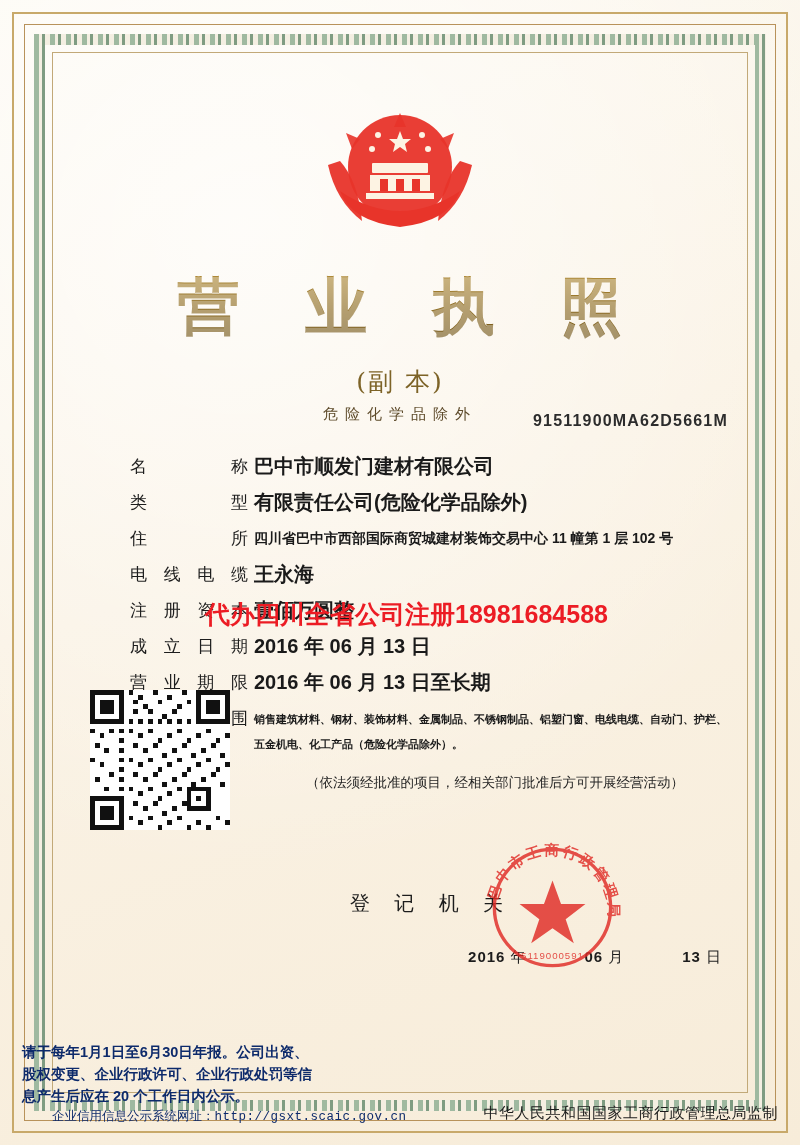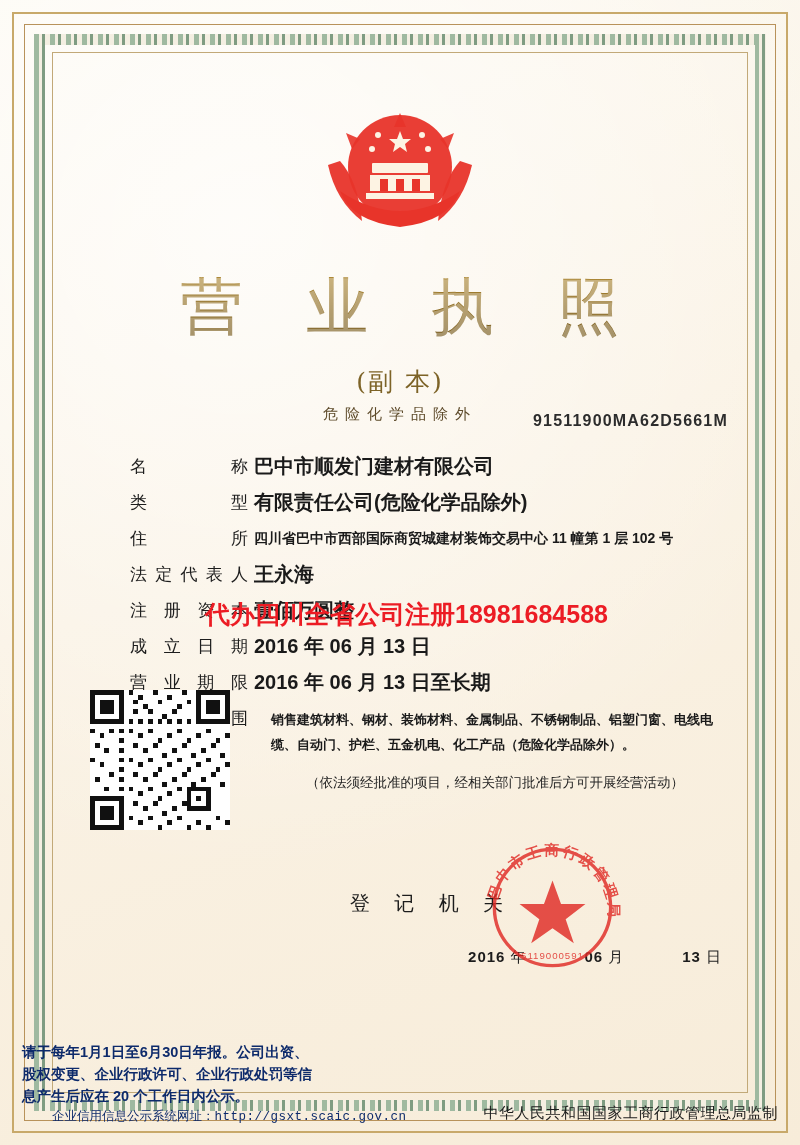--- a/index.html
+++ b/index.html
@@ -76,21 +76,21 @@
     height: 150px;
   }
 
   
   .title-main {
     position: absolute;
     top: 205px;
     left: 0; right: 0;
     text-align: center;
     font-family: "DejaVu Serif", "Liberation Serif", serif;
-    font-weight: normal;
+    font-weight: bold;
     font-size: 62px;
     letter-spacing: 22px;
     text-indent: 22px;
     color: #8a6a24;
     background: linear-gradient(180deg, #b99440 0%, #8b6a22 55%, #6d5219 100%);
     -webkit-background-clip: text;
     background-clip: text;
     -webkit-text-fill-color: transparent;
     text-shadow: 0 1px 0 rgba(255,255,255,0.35);
   }
@@ -153,21 +153,21 @@
   .value {
     flex: 1;
     font-family: "Liberation Sans", sans-serif;
     font-size: 20px;
     font-weight: bold;
     color: #1a1a1a;
     line-height: 22px;
     padding-left: 6px;
   }
   .value.small { font-size: 14px; }
-  .value.scope { line-height: 25px; font-size: 13px; margin-left: 17px; }
+  .value.scope { line-height: 25px; font-size: 11px; }
 
   .note {
     position: absolute;
     top: 690px;
     left: 200px;
     right: 10px;
     font-family: "Liberation Sans", sans-serif;
     font-size: 13.5px;
     color: #1f1f1f;
     text-align: center;
@@ -330,21 +330,21 @@
       </div>
       <div class="row">
         <div class="label">类　　　型</div>
         <div class="value">有限责任公司(危险化学品除外)</div>
       </div>
       <div class="row">
         <div class="label">住　　　所</div>
         <div class="value small">四川省巴中市西部国际商贸城建材装饰交易中心 11 幢第 1 层 102 号</div>
       </div>
       <div class="row">
-        <div class="label">法定代表人</div>
+        <div class="label">电线电缆</div>
         <div class="value">王永海</div>
       </div>
       <div class="row">
         <div class="label">注 册 资 本</div>
         <div class="value">壹佰万圆整</div>
       </div>
       <div class="row">
         <div class="label">成 立 日 期</div>
         <div class="value">2016 年 06 月 13 日</div>
       </div>

